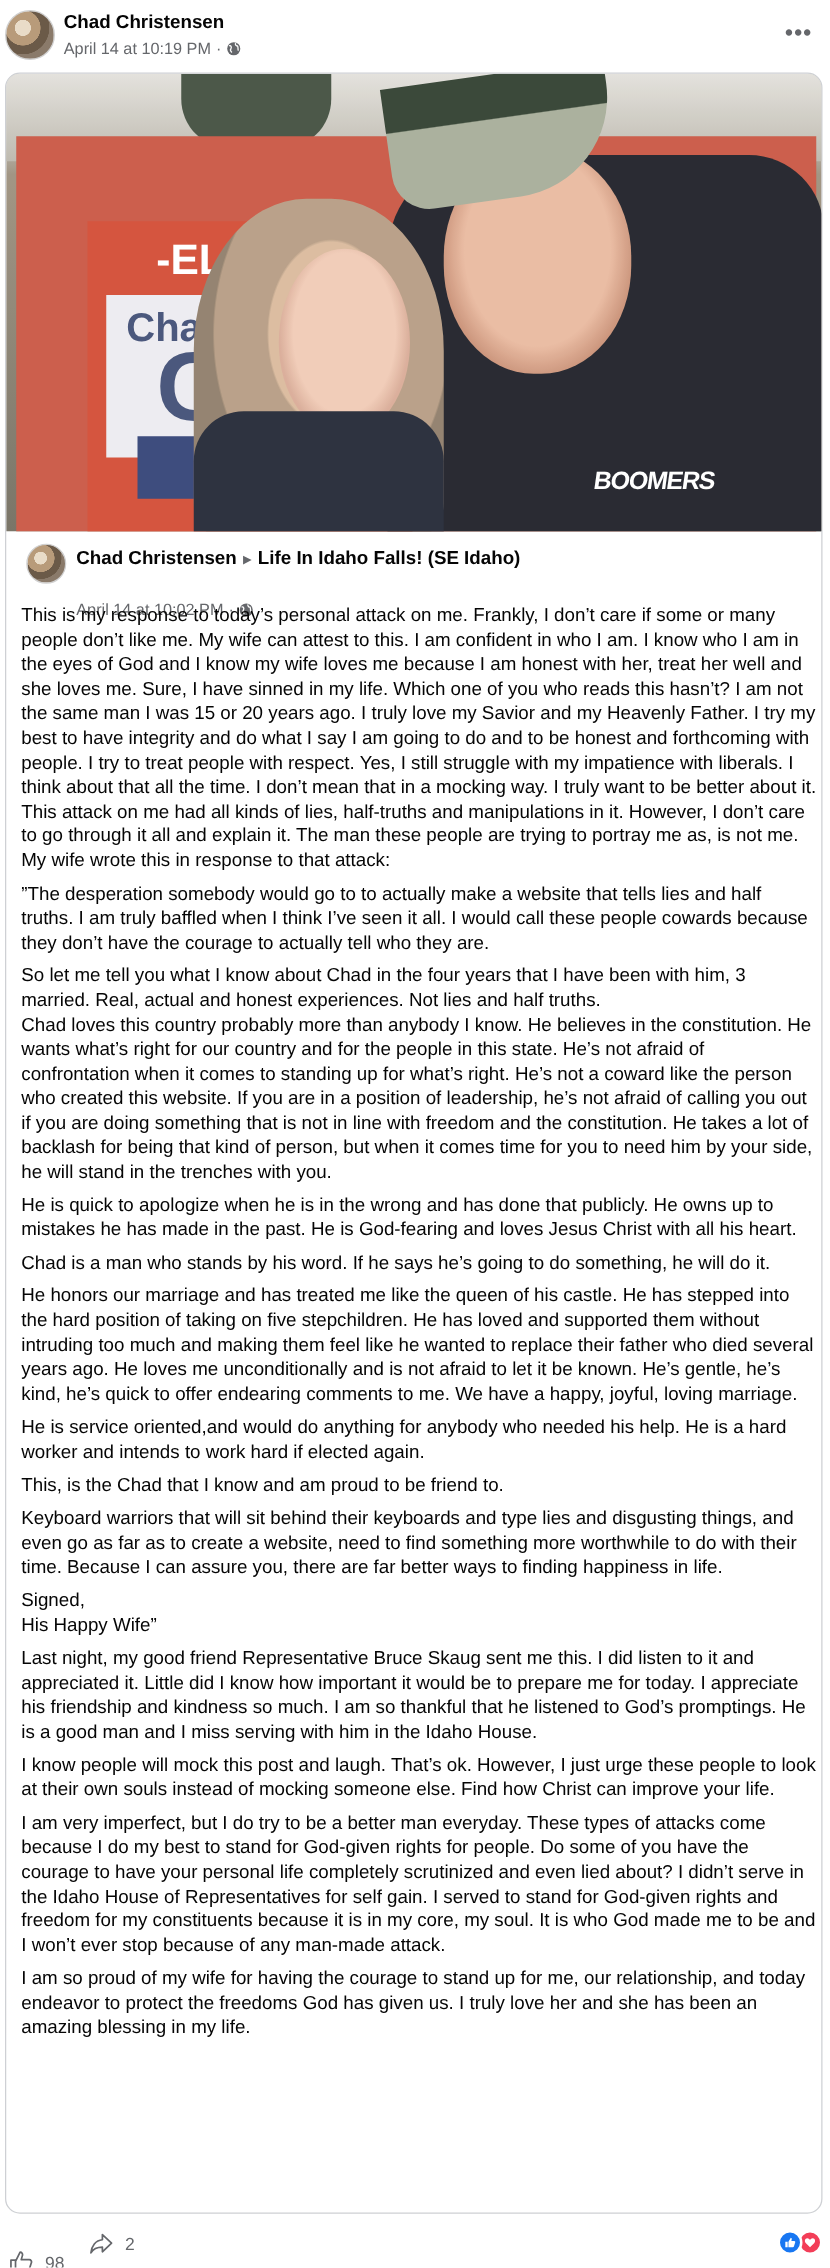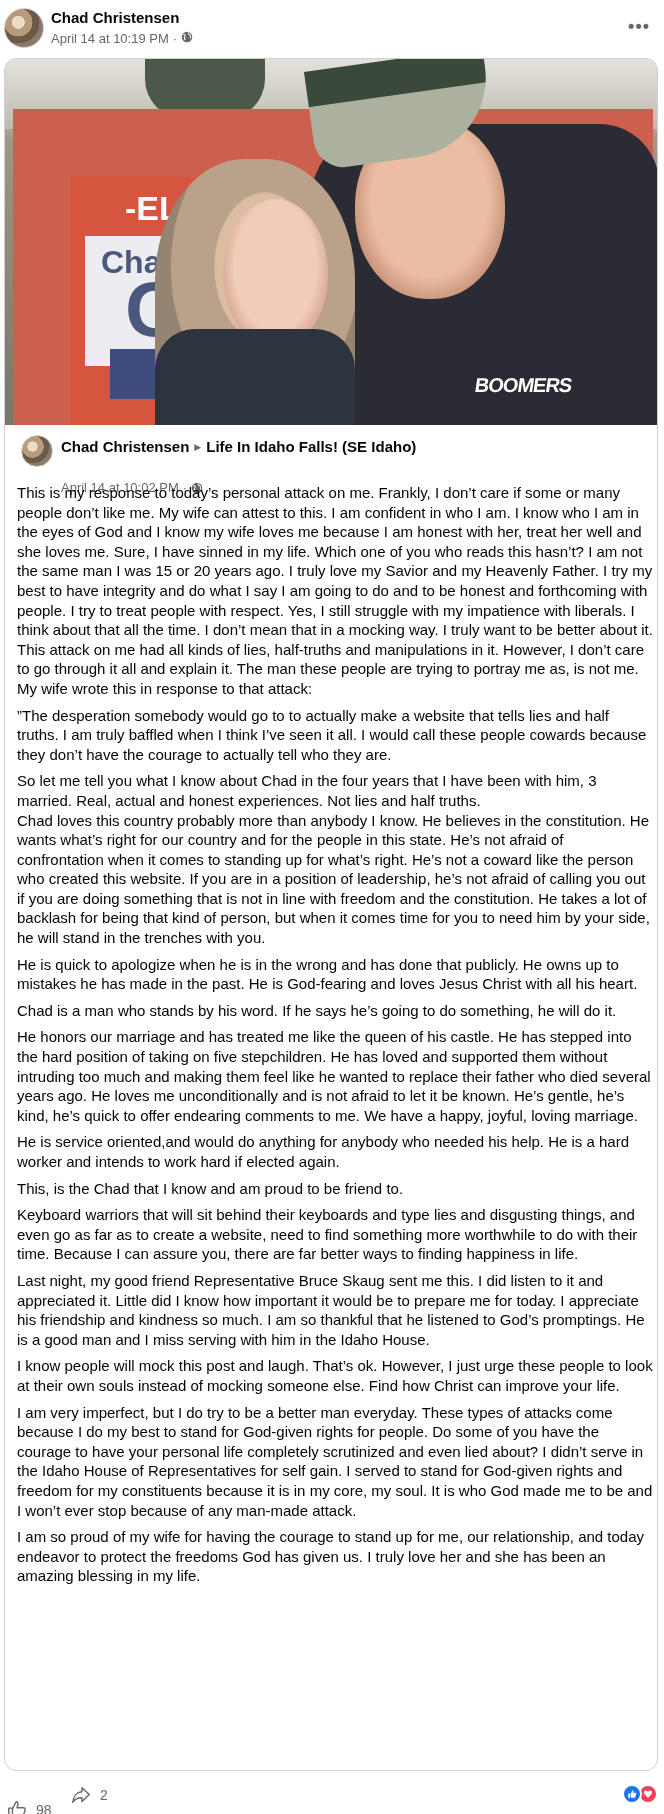--- a/index.html
+++ b/index.html
@@ -19,21 +19,21 @@
       position: absolute; left: 4px; top: 8px; width: 40px; height: 40px;
       border-radius: 50%; overflow: hidden;
       background: radial-gradient(circle at 35% 35%, #e9dcc8 0 18%, #b89b7a 19% 40%, #6b5a48 41% 60%, #8a7a6a 61% 100%);
       border: 1px solid #d0d0d0;
     }
     .author-name {
       position: absolute; left: 51px; top: 9px; font-size: 15px; font-weight: bold; color: #050505;
     }
     .post-meta {
       position: absolute; left: 51px; top: 31px; font-size: 13px; color: #65676b;
-      display: flex; gap: 4px;
+      display: flex; align-items: center; gap: 4px;
     }
     .globe-icon { width: 12px; height: 12px; display: inline-block; }
     .more-button {
       position: absolute; right: 14px; top: 16px; font-size: 18px; color: #65676b; letter-spacing: 1px;
       font-weight: bold; cursor: pointer;
     }
     .shared-card {
       position: absolute; left: 4px; top: 58px; width: 654px; height: 1713px;
       border: 1px solid #ced0d4; border-radius: 12px; overflow: hidden; background: #fff;
     }
@@ -143,20 +143,22 @@
     <p>This is my response to today’s personal attack on me. Frankly, I don’t care if some or many people don’t like me. My wife can attest to this. I am confident in who I am. I know who I am in the eyes of God and I know my wife loves me because I am honest with her, treat her well and she loves me. Sure, I have sinned in my life. Which one of you who reads this hasn’t? I am not the same man I was 15 or 20 years ago. I truly love my Savior and my Heavenly Father. I try my best to have integrity and do what I say I am going to do and to be honest and forthcoming with people. I try to treat people with respect. Yes, I still struggle with my impatience with liberals. I think about that all the time. I don’t mean that in a mocking way. I truly want to be better about it. This attack on me had all kinds of lies, half-truths and manipulations in it. However, I don’t care to go through it all and explain it. The man these people are trying to portray me as, is not me. My wife wrote this in response to that attack:</p>
     <p>”The desperation somebody would go to to actually make a website that tells lies and half truths. I am truly baffled when I think I’ve seen it all. I would call these people cowards because they don’t have the courage to actually tell who they are.</p>
     <p>So let me tell you what I know about Chad in the four years that I have been with him, 3 married. Real, actual and honest experiences. Not lies and half truths.
 Chad loves this country probably more than anybody I know. He believes in the constitution. He wants what’s right for our country and for the people in this state. He’s not afraid of confrontation when it comes to standing up for what’s right. He’s not a coward like the person who created this website. If you are in a position of leadership, he’s not afraid of calling you out if you are doing something that is not in line with freedom and the constitution. He takes a lot of backlash for being that kind of person, but when it comes time for you to need him by your side, he will stand in the trenches with you.</p>
     <p>He is quick to apologize when he is in the wrong and has done that publicly. He owns up to mistakes he has made in the past. He is God-fearing and loves Jesus Christ with all his heart.</p>
     <p>Chad is a man who stands by his word. If he says he’s going to do something, he will do it.</p>
     <p>He honors our marriage and has treated me like the queen of his castle. He has stepped into the hard position of taking on five stepchildren.  He has loved and supported them without intruding too much and making them feel like he wanted to replace their father who died several years ago. He loves me unconditionally and is not afraid to let it be known. He’s gentle, he’s kind, he’s quick to offer endearing comments to me. We have a happy,  joyful, loving marriage.</p>
     <p>He is service oriented,and would do anything for anybody who needed his help. He is a hard worker and intends to work hard if elected again.</p>
     <p>This, is the Chad that I know and am proud to be friend to.</p>
     <p>Keyboard warriors that will sit behind their keyboards and type lies and disgusting things, and even go as far as to create a website, need to find something more worthwhile to do with their time. Because I can assure you, there are far better ways to finding happiness in life.</p>
+    <p>Signed,
+His Happy Wife”</p>
     <p>Last night, my good friend Representative Bruce Skaug sent me this. I did listen to it and appreciated it. Little did I know how important it would be to prepare me for today. I appreciate his friendship and kindness so much. I am so thankful that he listened to God’s promptings. He is a good man and I miss serving with him in the Idaho House.</p>
     <p>I know people will mock this post and laugh. That’s ok. However, I just urge these people to look at their own souls instead of mocking someone else. Find how Christ can improve your life.</p>
     <p>I am very imperfect, but I do try to be a better man everyday. These types of attacks come because I do my best to stand for God-given rights for people. Do some of you have the courage to have your personal life completely scrutinized and even lied about? I didn’t serve in the Idaho House of Representatives for self gain. I served to stand for God-given rights and freedom for my constituents because it is in my core, my soul. It is who God made me to be and I won’t ever stop because of any man-made attack.</p>
     <p>I am so proud of my wife for having the courage to stand up for me, our relationship, and today endeavor to protect the freedoms God has given us. I truly love her and she has been an amazing blessing in my life.</p>
   </div>
 </div>
 
 <div class="footer">
   <div class="footer-item like-action">
     <svg width="22" height="22" viewBox="0 0 24 24">

